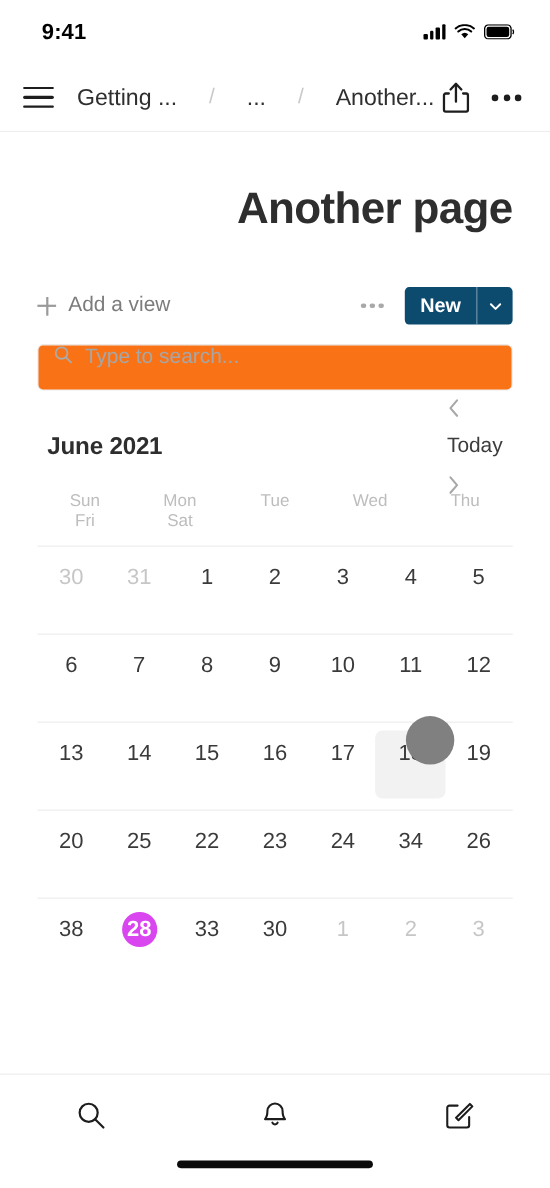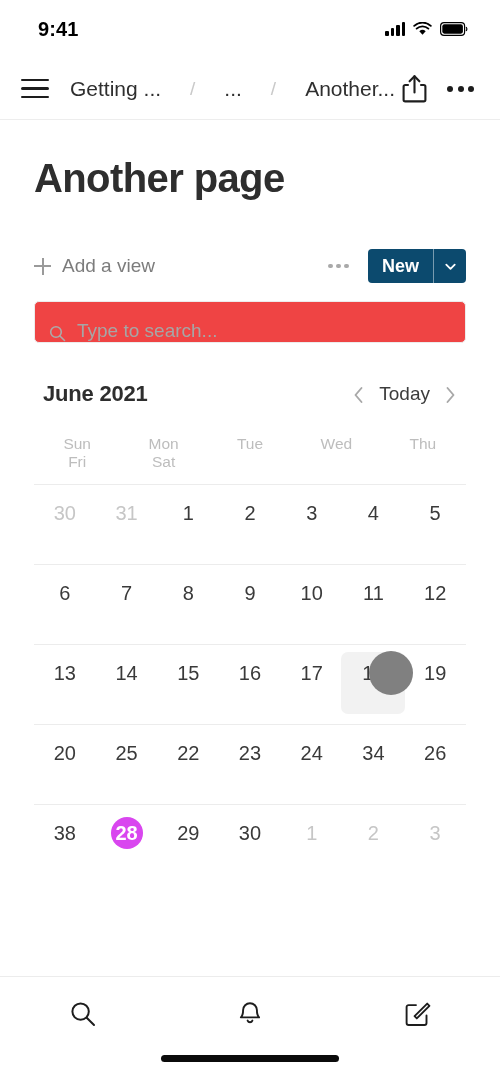--- a/index.html
+++ b/index.html
@@ -123,21 +123,22 @@
   }
 
   
   .page-body { padding: 0 34px; }
 
   .page-title {
     font-size: 40px;
     font-weight: bold;
     letter-spacing: -0.6px;
     color: #2e2e2e;
-    margin-top: 36px;
+    margin-top: 48px;
+    text-align: right;
   }
 
   .view-row {
     display: flex;
     align-items: center;
     margin-top: 48px;
     height: 34px;
   }
   .add-view {
     display: flex;
@@ -200,25 +201,25 @@
     align-items: center;
     justify-content: center;
     width: 33px;
     border-left: 1px solid rgba(255,255,255,0.45);
   }
   .caret-svg { width: 15px; height: 15px; display: block; }
 
   .search-box {
     margin-top: 18px;
     height: 42px;
-    background: #ef4444;
+    background: #f97316;
     border: 1px solid #ececec;
     border-radius: 5px;
     display: flex;
-    align-items: flex-end;
+    align-items: flex-start;
     padding: 0 14px;
     gap: 11px;
   }
   .search-icon-sm { width: 17px; height: 17px; display: block; flex: 0 0 auto; }
   .search-input {
     border: none;
     outline: none;
     background: transparent;
     font-family: "Liberation Sans", sans-serif;
     font-size: 19px;
@@ -238,22 +239,23 @@
   }
   .cal-month {
     font-size: 22px;
     font-weight: bold;
     color: #2e2e2e;
     letter-spacing: -0.2px;
   }
   .cal-nav {
     margin-left: auto;
     display: flex;
-    align-items: flex-end;
+    align-items: flex-start;
     gap: 14px;
+    flex-direction: column;
   }
   .chev {
     width: 13px; height: 20px;
     display: block;
     cursor: pointer;
   }
   .cal-today {
     font-size: 19px;
     color: #3c3c3c;
     cursor: pointer;
@@ -563,21 +565,21 @@
           </div>
         </div>
         <div class="week">
           <div class="day">
             <div class="day-num">38</div>
           </div>
           <div class="day today">
             <div class="day-num" style="background: #d946ef; font-weight: bold;">28</div>
           </div>
           <div class="day">
-            <div class="day-num">29</div>
+            <div class="day-num">33</div>
           </div>
           <div class="day">
             <div class="day-num">30</div>
           </div>
           <div class="day muted">
             <div class="day-num">1</div>
           </div>
           <div class="day muted">
             <div class="day-num">2</div>
           </div>

